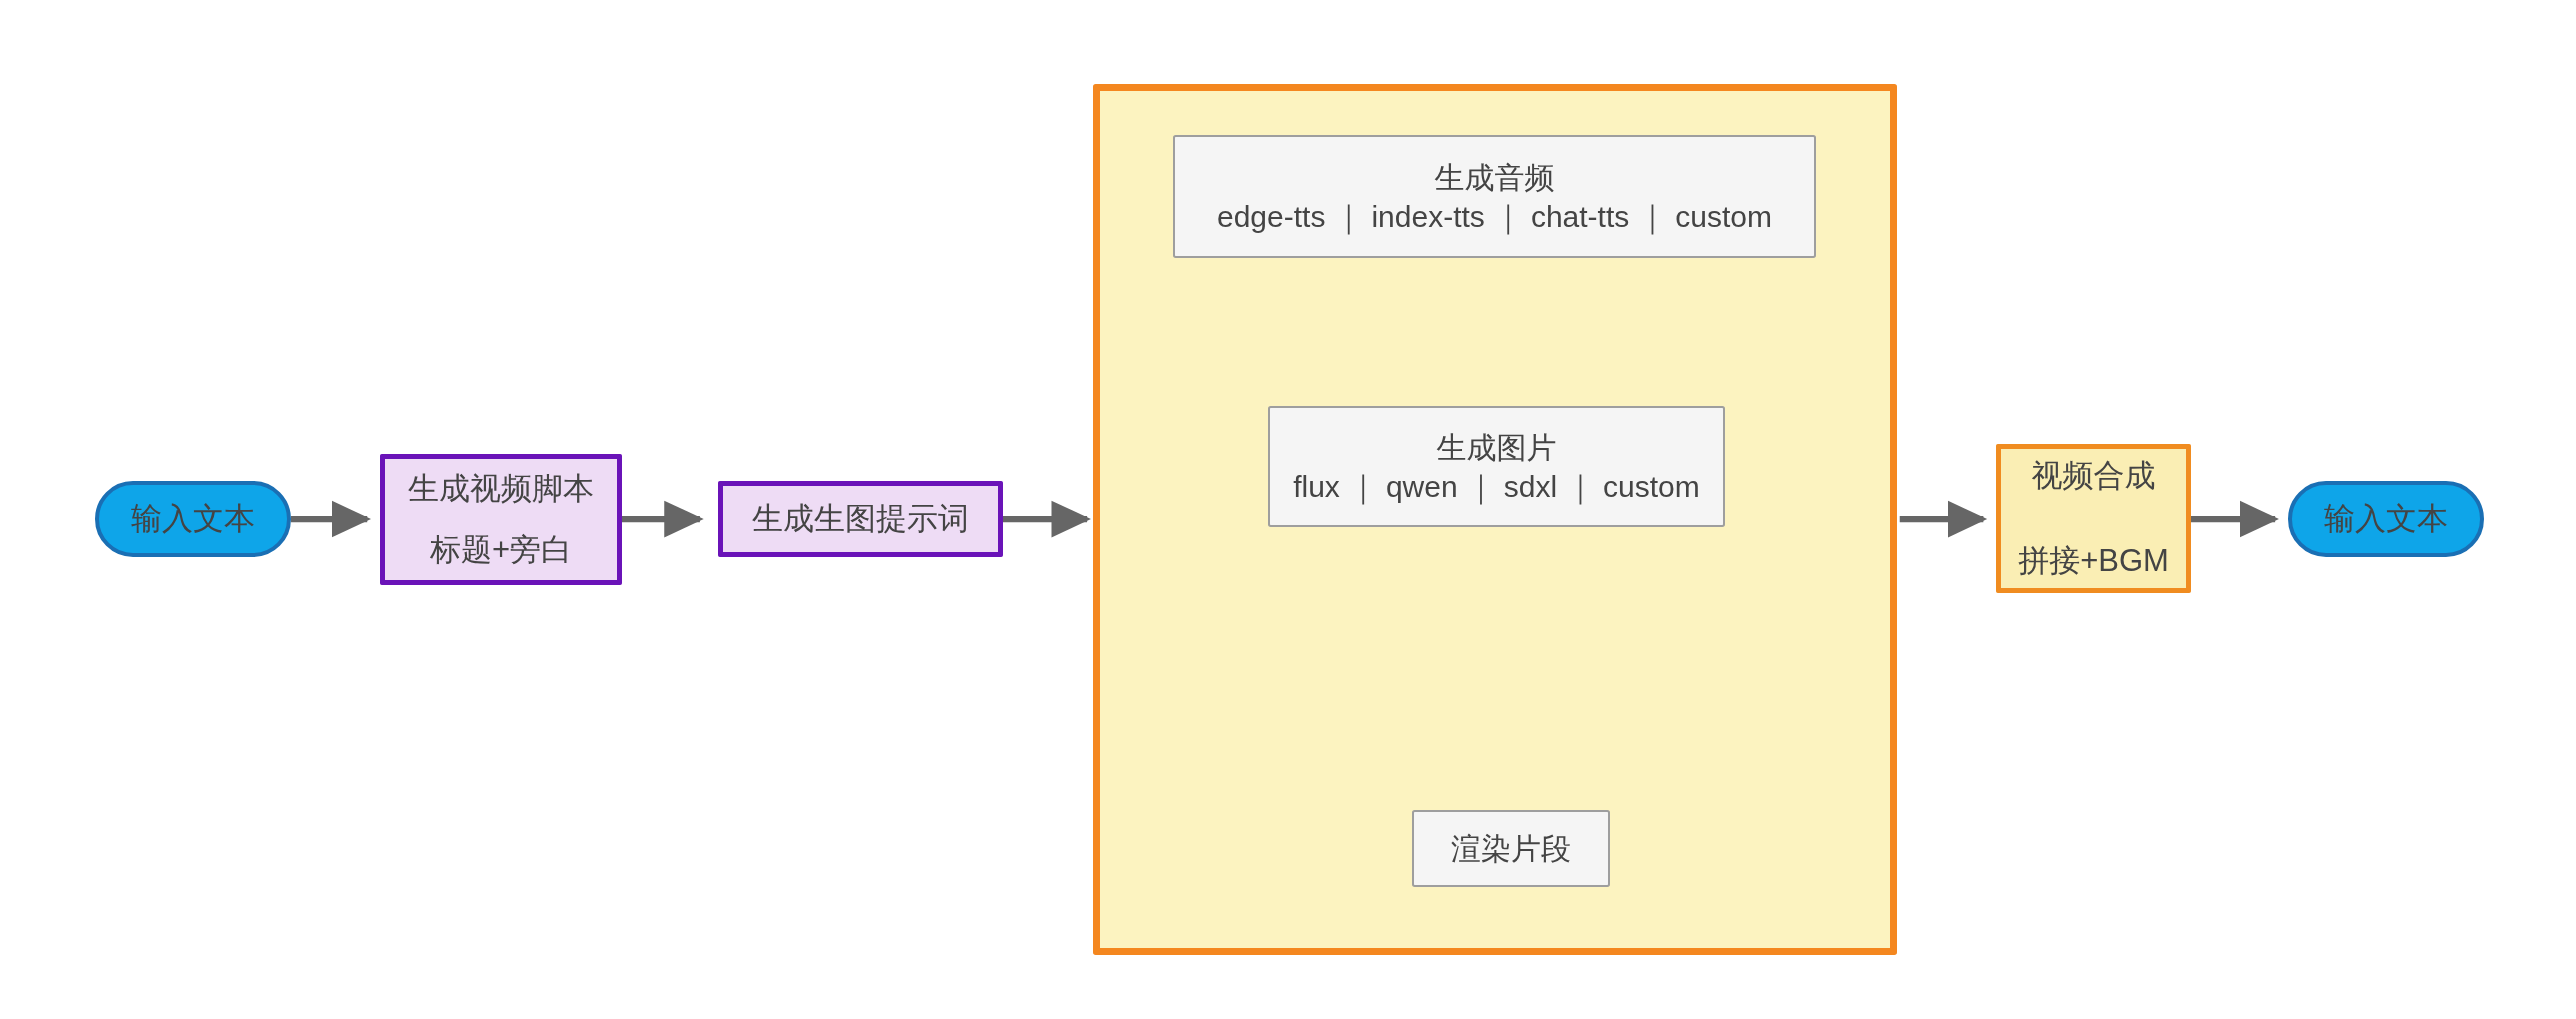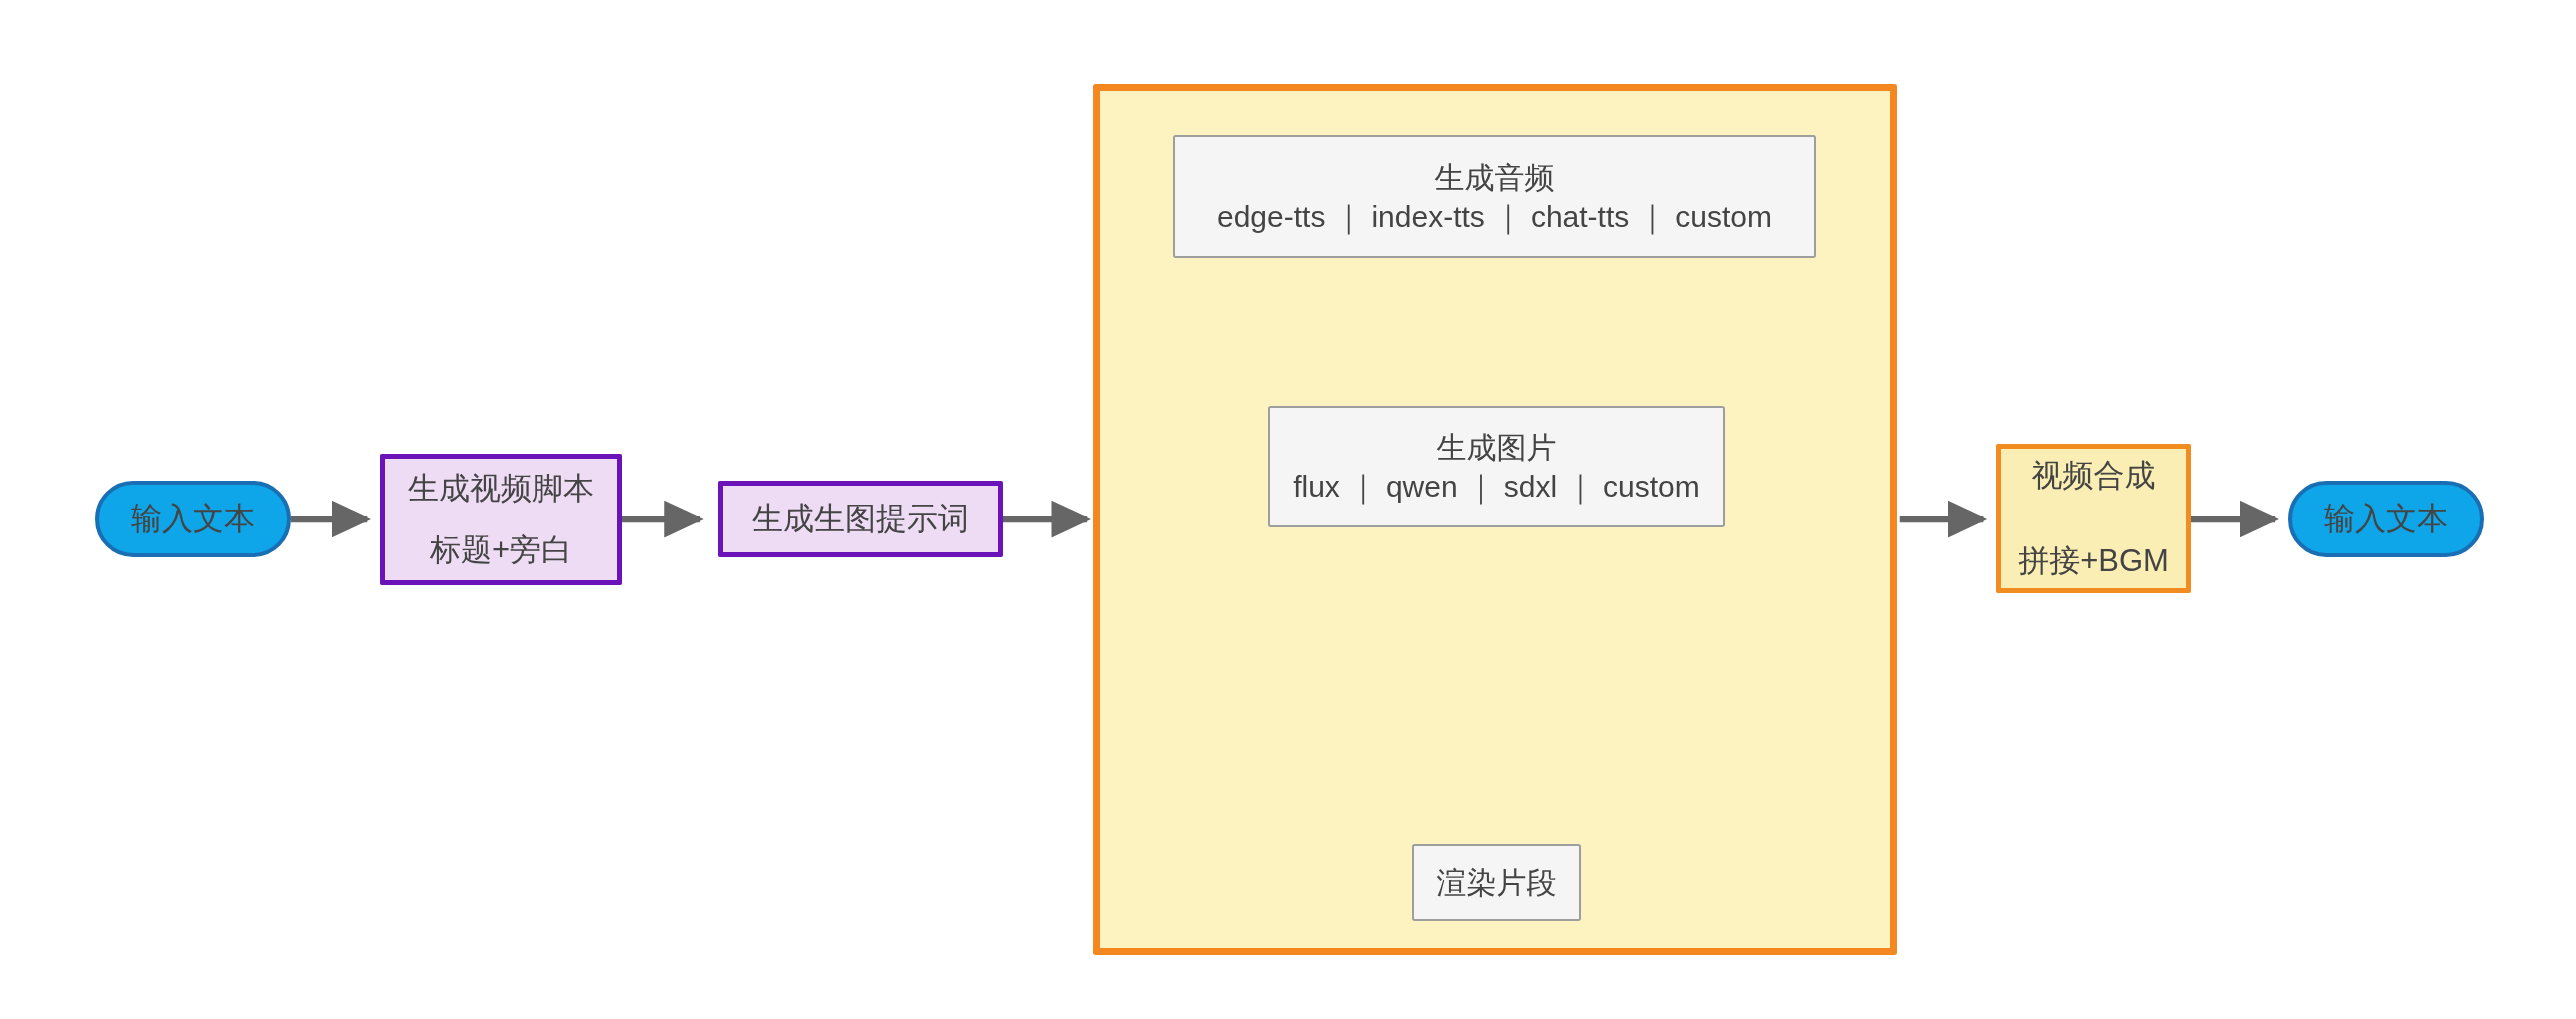--- a/index.html
+++ b/index.html
@@ -133,21 +133,21 @@
     <span class="line">生成音频</span>
     <span class="line">edge-tts ｜ index-tts ｜ chat-tts ｜ custom</span>
   </div>
 
   <div class="node plain" style="left:1268px; top:360px; width:457px; height:121px;margin-top:46px;">
     <span class="line">生成图片</span>
     <span class="line">flux ｜ qwen ｜ sdxl ｜ custom</span>
   </div>
 
 
-  <div class="node plain" style="left:1412px; top:844px; width:169px; height:77px;align-items:center;">
+  <div class="node plain" style="left:1412px; top:810px; width:198px; height:77px;align-items:center;">
     <span class="line">渲染片段</span>
   </div>
 
   <div class="node orange" style="left:1996px; top:444px; width:195px; height:149px;gap:44px;">
     <span class="line">视频合成</span>
     <span class="line">拼接+BGM</span>
   </div>
 
   <div class="node terminal" style="left:2288px; top:481px; width:196px; height:76px;">
     <span class="line">输入文本</span>

